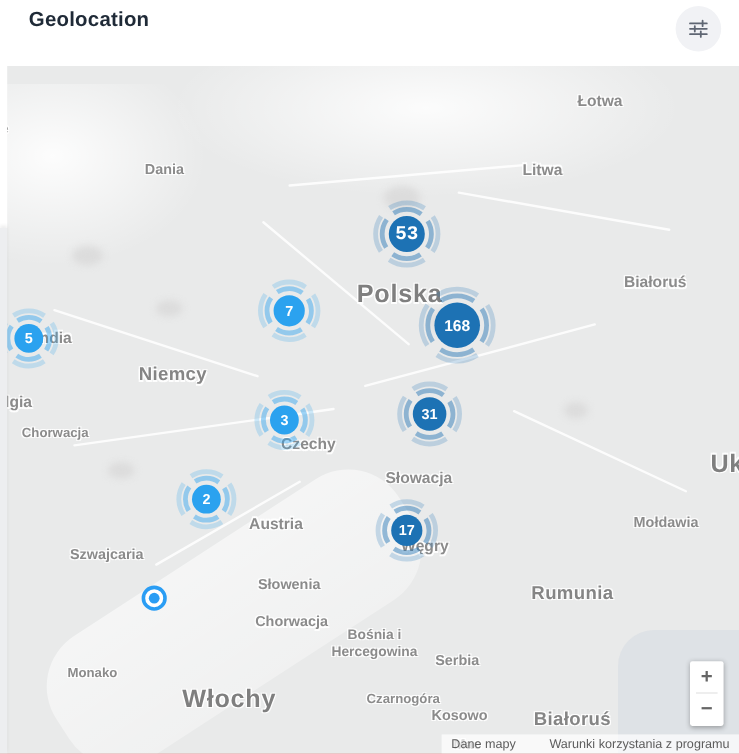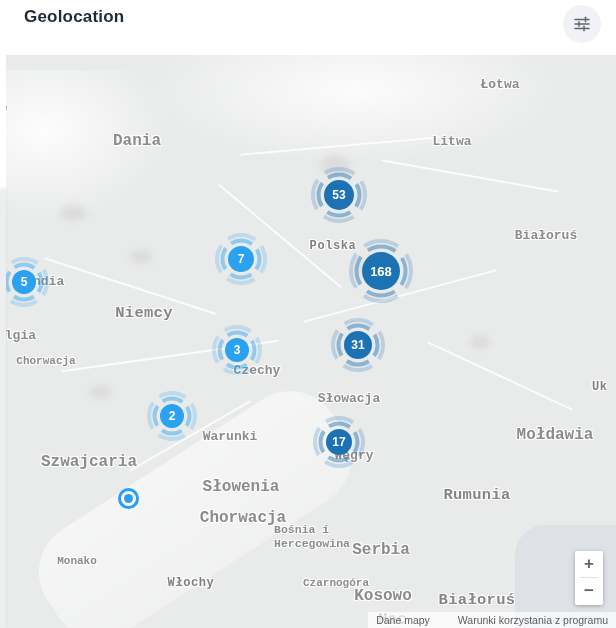--- a/index.html
+++ b/index.html
@@ -38,31 +38,31 @@
   .b3{left:130px;top:195px;width:22px;height:14px;}
   .b4{left:60px;top:150px;width:26px;height:16px;}
   .b5{left:470px;top:280px;width:20px;height:14px;}
   .b6{left:90px;top:330px;width:22px;height:14px;}
 
   
   .stripTop{position:absolute;left:0;top:0;width:6px;height:135px;background:#fff;}
   .stripBottom{position:absolute;left:0;top:135px;width:6px;height:438px;background:#edeef0;box-shadow:0 -2px 3px rgba(0,0,0,.07);}
 
   
-  .lab{position:absolute;color:#8b8b8b;font-weight:700;white-space:pre-line;
+  .lab{position:absolute;color:#8b8b8b;font-weight:700;white-space:pre-line;text-align:center;
     transform:translate(-50%,-50%);
     text-shadow:1px 1px 0 rgba(255,255,255,.9),-1px -1px 0 rgba(255,255,255,.9),
-                1px -1px 0 rgba(255,255,255,.9),-1px 1px 0 rgba(255,255,255,.9);font-family:Liberation Mono, monospace;}
+                1px -1px 0 rgba(255,255,255,.9),-1px 1px 0 rgba(255,255,255,.9);}
   .lab.left{transform:translate(0,-50%);}
   .lab.xs{font-size:11px;}
   .lab.xs2{font-size:11.5px;line-height:1.25;}
-  .lab.sm{font-size:16px;}
+  .lab.sm{font-size:12px;}
   .lab.md{font-size:13px;}
   .lab.lg{font-size:15.5px;letter-spacing:.3px;color:#858585;}
-  .lab.xl{font-size:12px;letter-spacing:.6px;color:#7f7f7f;}
+  .lab.xl{font-size:21px;letter-spacing:.6px;color:#7f7f7f;}
 
   
   .cluster{position:absolute;transform:translate(-50%,-50%);cursor:pointer;}
   .cluster .cnt{position:absolute;inset:0;display:flex;align-items:center;justify-content:center;
     color:#fff;font-weight:700;}
 
   
   .point{position:absolute;left:128px;top:443px;width:15px;height:15px;margin:-10px 0 0 -10px;
     border:3px solid #2a9df4;border-radius:50%;background:#fff;cursor:pointer;}
   .point::after{content:"";position:absolute;left:50%;top:50%;width:9px;height:9px;margin:-4.5px 0 0 -4.5px;
@@ -137,42 +137,42 @@
         <div class="lab xl" style="left: 333px; top: 191px;">Polska</div>
         <div class="lab md" style="left: 546px; top: 180px;">Białoruś</div>
         <div class="lab md left" style="left: 33px; top: 226px;">ndia</div>
         <div class="lab lg" style="left: 144px; top: 258px;">Niemcy</div>
         <div class="lab md left" style="left: -3px; top: 280px;">elgia</div>
         <div class="lab xs" style="left: 46px; top: 306px;">Chorwacja</div>
         <div class="lab md" style="left: 257px; top: 315px;">Czechy</div>
         <div class="lab xl left" style="left: 592px; top: 332px;">Uk</div>
         <div class="lab md" style="left: 349px; top: 343px;">Słowacja</div>
         <div class="lab sm" style="left: 555px; top: 380px;">Mołdawia</div>
-        <div class="lab md" style="left: 230px; top: 381px;">Warunki</div>
+        <div class="lab md" style="left: 230px; top: 381px;">Austria</div>
         <div class="lab md" style="left: 354px; top: 400px;">Węgry</div>
         <div class="lab sm" style="left: 89px; top: 407px;">Szwajcaria</div>
         <div class="lab sm" style="left: 241px; top: 432px;">Słowenia</div>
         <div class="lab lg" style="left: 477px; top: 440px;">Rumunia</div>
         <div class="lab sm" style="left: 243px; top: 463px;">Chorwacja</div>
         <div class="lab xs2" style="left: 312px; top: 482px;">Bośnia i
 Hercegowina</div>
         <div class="lab sm" style="left: 381px; top: 495px;">Serbia</div>
         <div class="lab xs" style="left: 77px; top: 506px;">Monako</div>
         <div class="lab xs" style="left: 336px; top: 528px;">Czarnogóra</div>
         <div class="lab xl" style="left: 191px; top: 528px;">Włochy</div>
         <div class="lab sm" style="left: 383px; top: 541px;">Kosowo</div>
         <div class="lab lg" style="left: 477px; top: 545px;">Białoruś</div>
         <div class="lab sm left" style="left: 378px; top: 565px;">Mac</div>
       </div>
     <div id="markers-layer">
         <div class="cluster" style="left: 339px; top: 140px; width: 60px; height: 60px;"><svg width="60" height="60">
             <circle cx="30" cy="30" r="20.5" fill="none" stroke="#1d72b4" stroke-width="4" opacity="0.45" stroke-dasharray="24.473006771464487 7.72831792783089" stroke-dashoffset="12.236503385732243"></circle>
             <circle cx="30" cy="30" r="26" fill="none" stroke="#1d72b4" stroke-width="4" opacity="0.22" stroke-dasharray="31.038935417467158 9.801769079200154" stroke-dashoffset="15.519467708733579"></circle>
             <circle cx="30" cy="30" r="15" fill="#1d72b4"></circle>
-          </svg><span class="cnt" style="font-size: 12px;">53</span></div>
+          </svg><span class="cnt" style="font-size: 16px; font-family: Liberation Mono, monospace;">53</span></div>
         <div class="cluster" style="left: 241px; top: 204px; width: 56px; height: 56px;"><svg width="56" height="56">
             <circle cx="28" cy="28" r="18.5" fill="none" stroke="#2ba2ef" stroke-width="4" opacity="0.45" stroke-dasharray="22.085396354736247 6.97433569096934" stroke-dashoffset="11.042698177368123"></circle>
             <circle cx="28" cy="28" r="24" fill="none" stroke="#2ba2ef" stroke-width="4" opacity="0.22" stroke-dasharray="28.651325000738915 9.047786842338605" stroke-dashoffset="14.325662500369457"></circle>
             <circle cx="28" cy="28" r="13" fill="#2ba2ef"></circle>
           </svg><span class="cnt" style="font-size: 12px;">7</span></div>
         <div class="cluster" style="left: 381px; top: 216px; width: 68px; height: 68px;"><svg width="68" height="68">
             <circle cx="34" cy="34" r="24.5" fill="none" stroke="#1d72b4" stroke-width="4" opacity="0.45" stroke-dasharray="29.248227604920974 9.236282401553991" stroke-dashoffset="14.624113802460487"></circle>
             <circle cx="34" cy="34" r="30" fill="none" stroke="#1d72b4" stroke-width="4" opacity="0.22" stroke-dasharray="35.81415625092364 11.309733552923253" stroke-dashoffset="17.90707812546182"></circle>
             <circle cx="34" cy="34" r="19" fill="#1d72b4"></circle>
           </svg><span class="cnt" style="font-size: 13px;">168</span></div>

